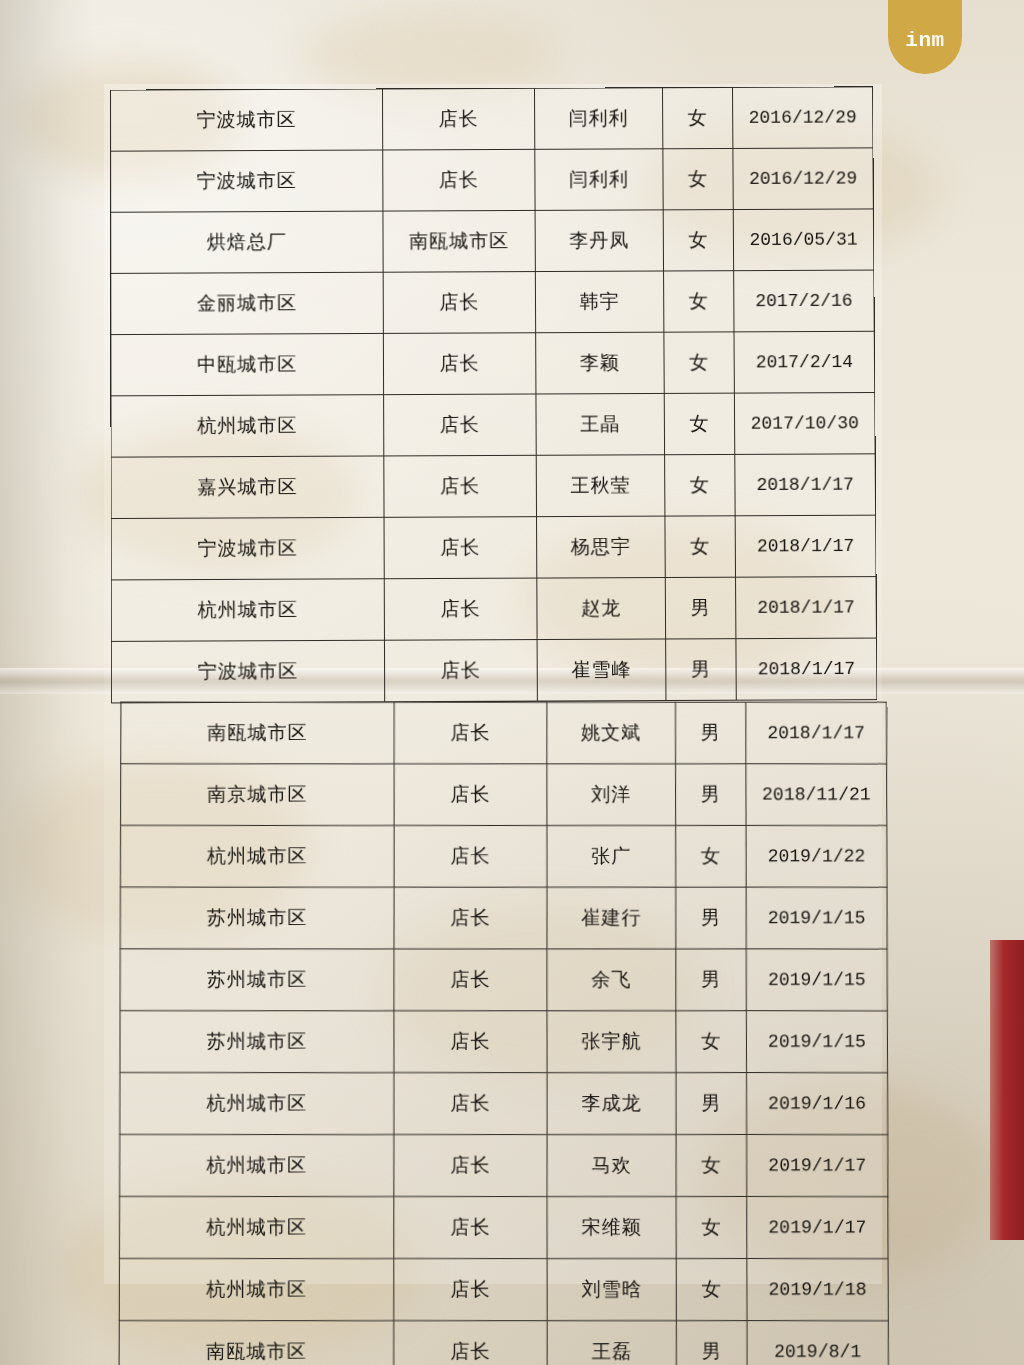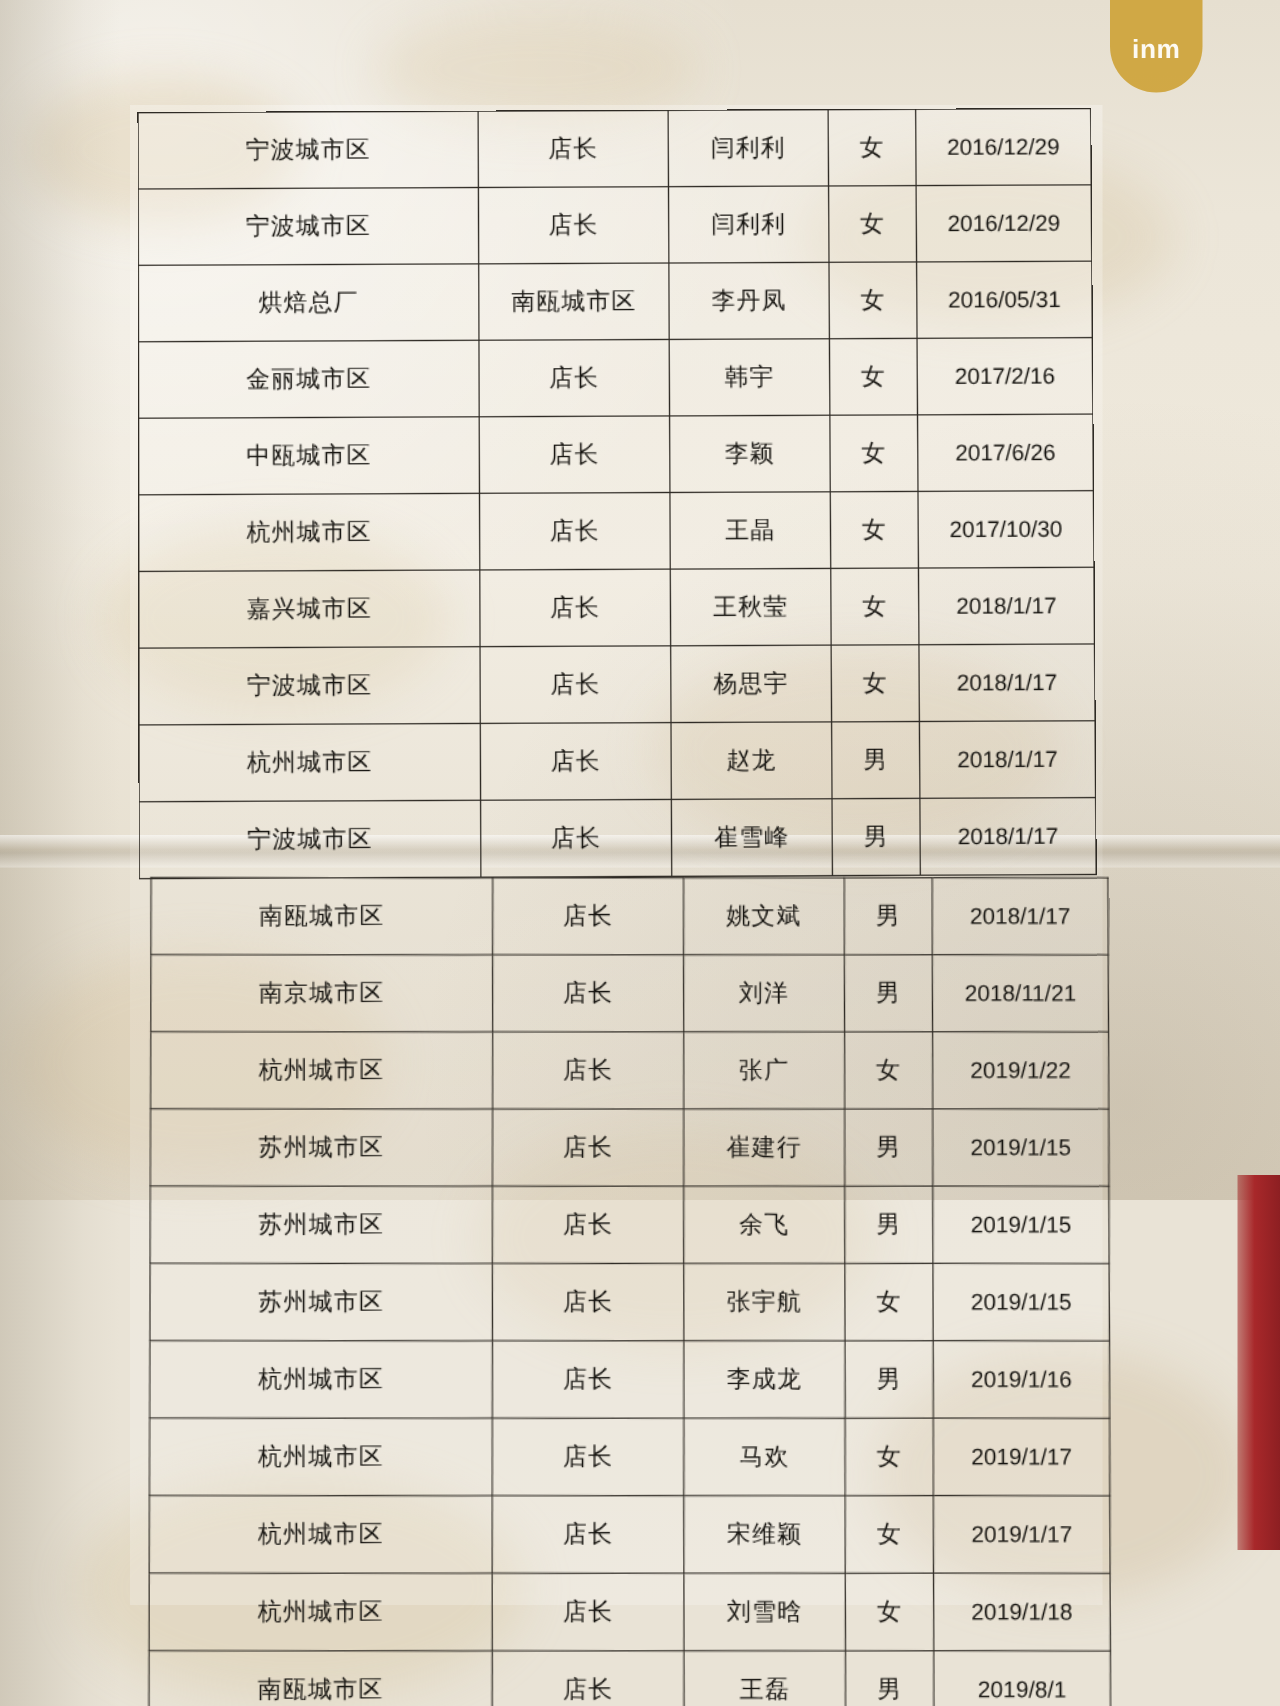--- a/index.html
+++ b/index.html
@@ -11,25 +11,26 @@
     height: 1365px;
     overflow: hidden;
     font-family: "Liberation Sans", sans-serif;
     background: #e9e3d6;
   }
 
   
   #photo {
     position: relative;
     width: 1024px;
-    height: 960px;
+    height: 1365px;
     background:
       radial-gradient(circle at 12% 8%, rgba(255,255,255,0.55) 0%, rgba(255,255,255,0) 38%),
       radial-gradient(circle at 88% 92%, rgba(120,105,80,0.18) 0%, rgba(120,105,80,0) 45%),
       linear-gradient(180deg, #e6dfd0 0%, #ece6d9 18%, #efe9dc 48%, #e7e0d1 72%, #ded5c3 100%);
+    font-family: Liberation Mono, monospace;
   }
   
   .blotch {
     position: absolute;
     border-radius: 50%;
     filter: blur(18px);
     pointer-events: none;
   }
   
   #fold {
@@ -211,21 +212,21 @@
               <td>店长</td>
               <td>韩宇</td>
               <td>女</td>
               <td class="date">2017/2/16</td>
             </tr>
             <tr>
               <td>中瓯城市区</td>
               <td>店长</td>
               <td>李颖</td>
               <td>女</td>
-              <td class="date">2017/6/26</td>
+              <td class="date">2017/2/14</td>
             </tr>
             <tr>
               <td>杭州城市区</td>
               <td>店长</td>
               <td>王晶</td>
               <td>女</td>
               <td class="date">2017/10/30</td>
             </tr>
             <tr>
               <td>嘉兴城市区</td>

